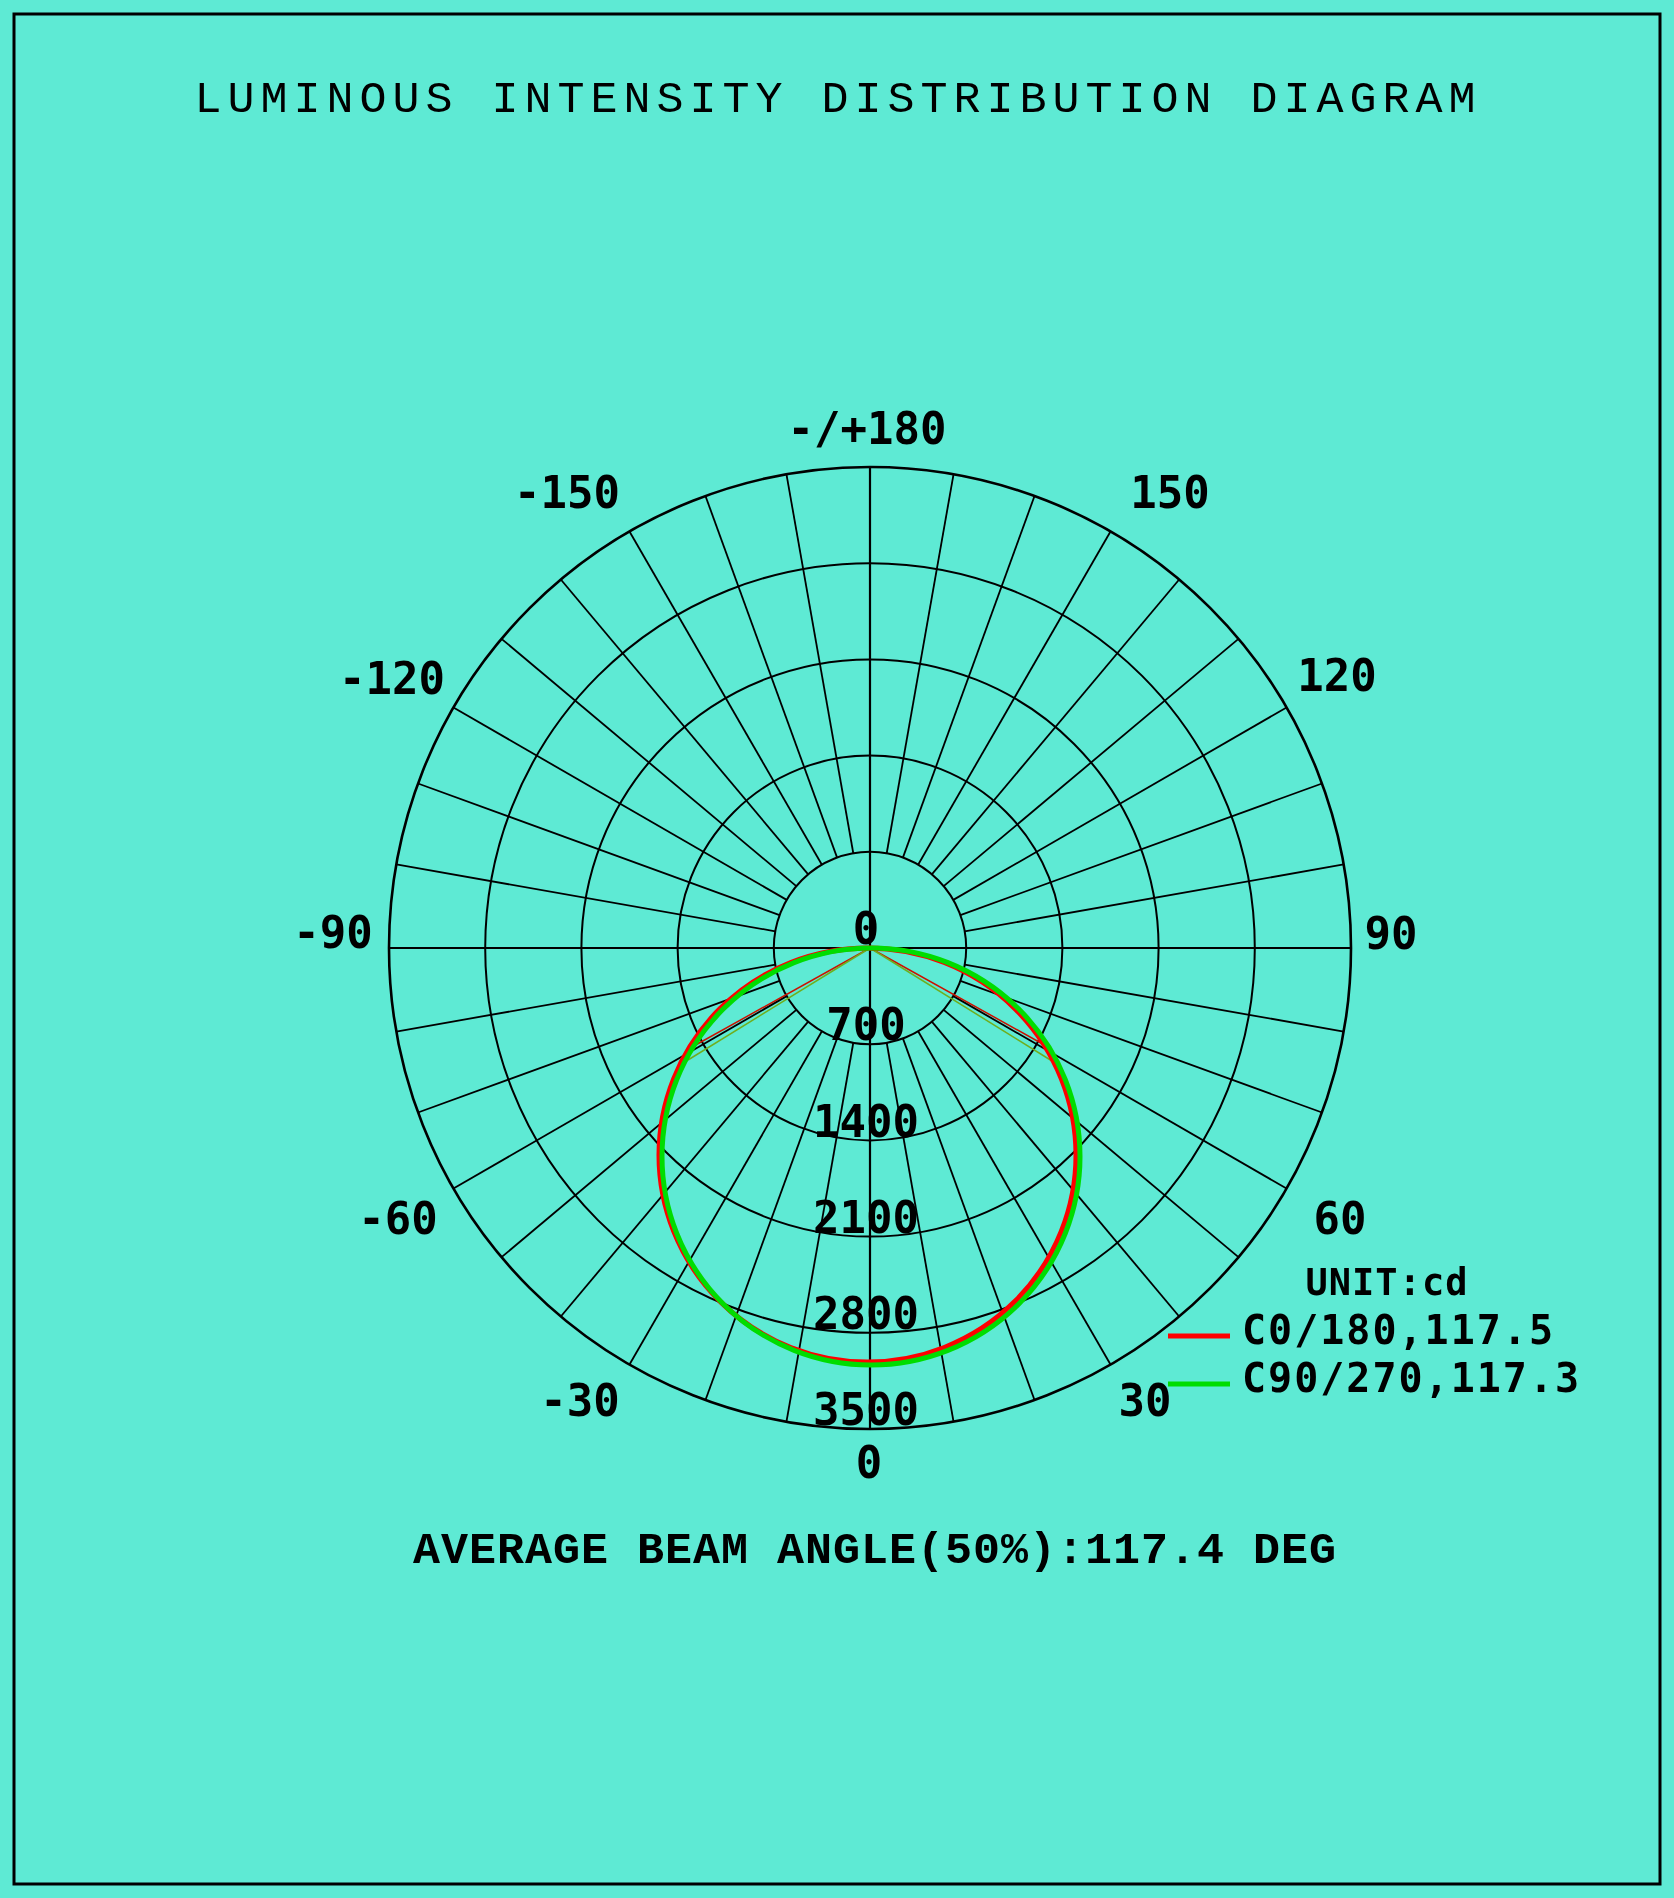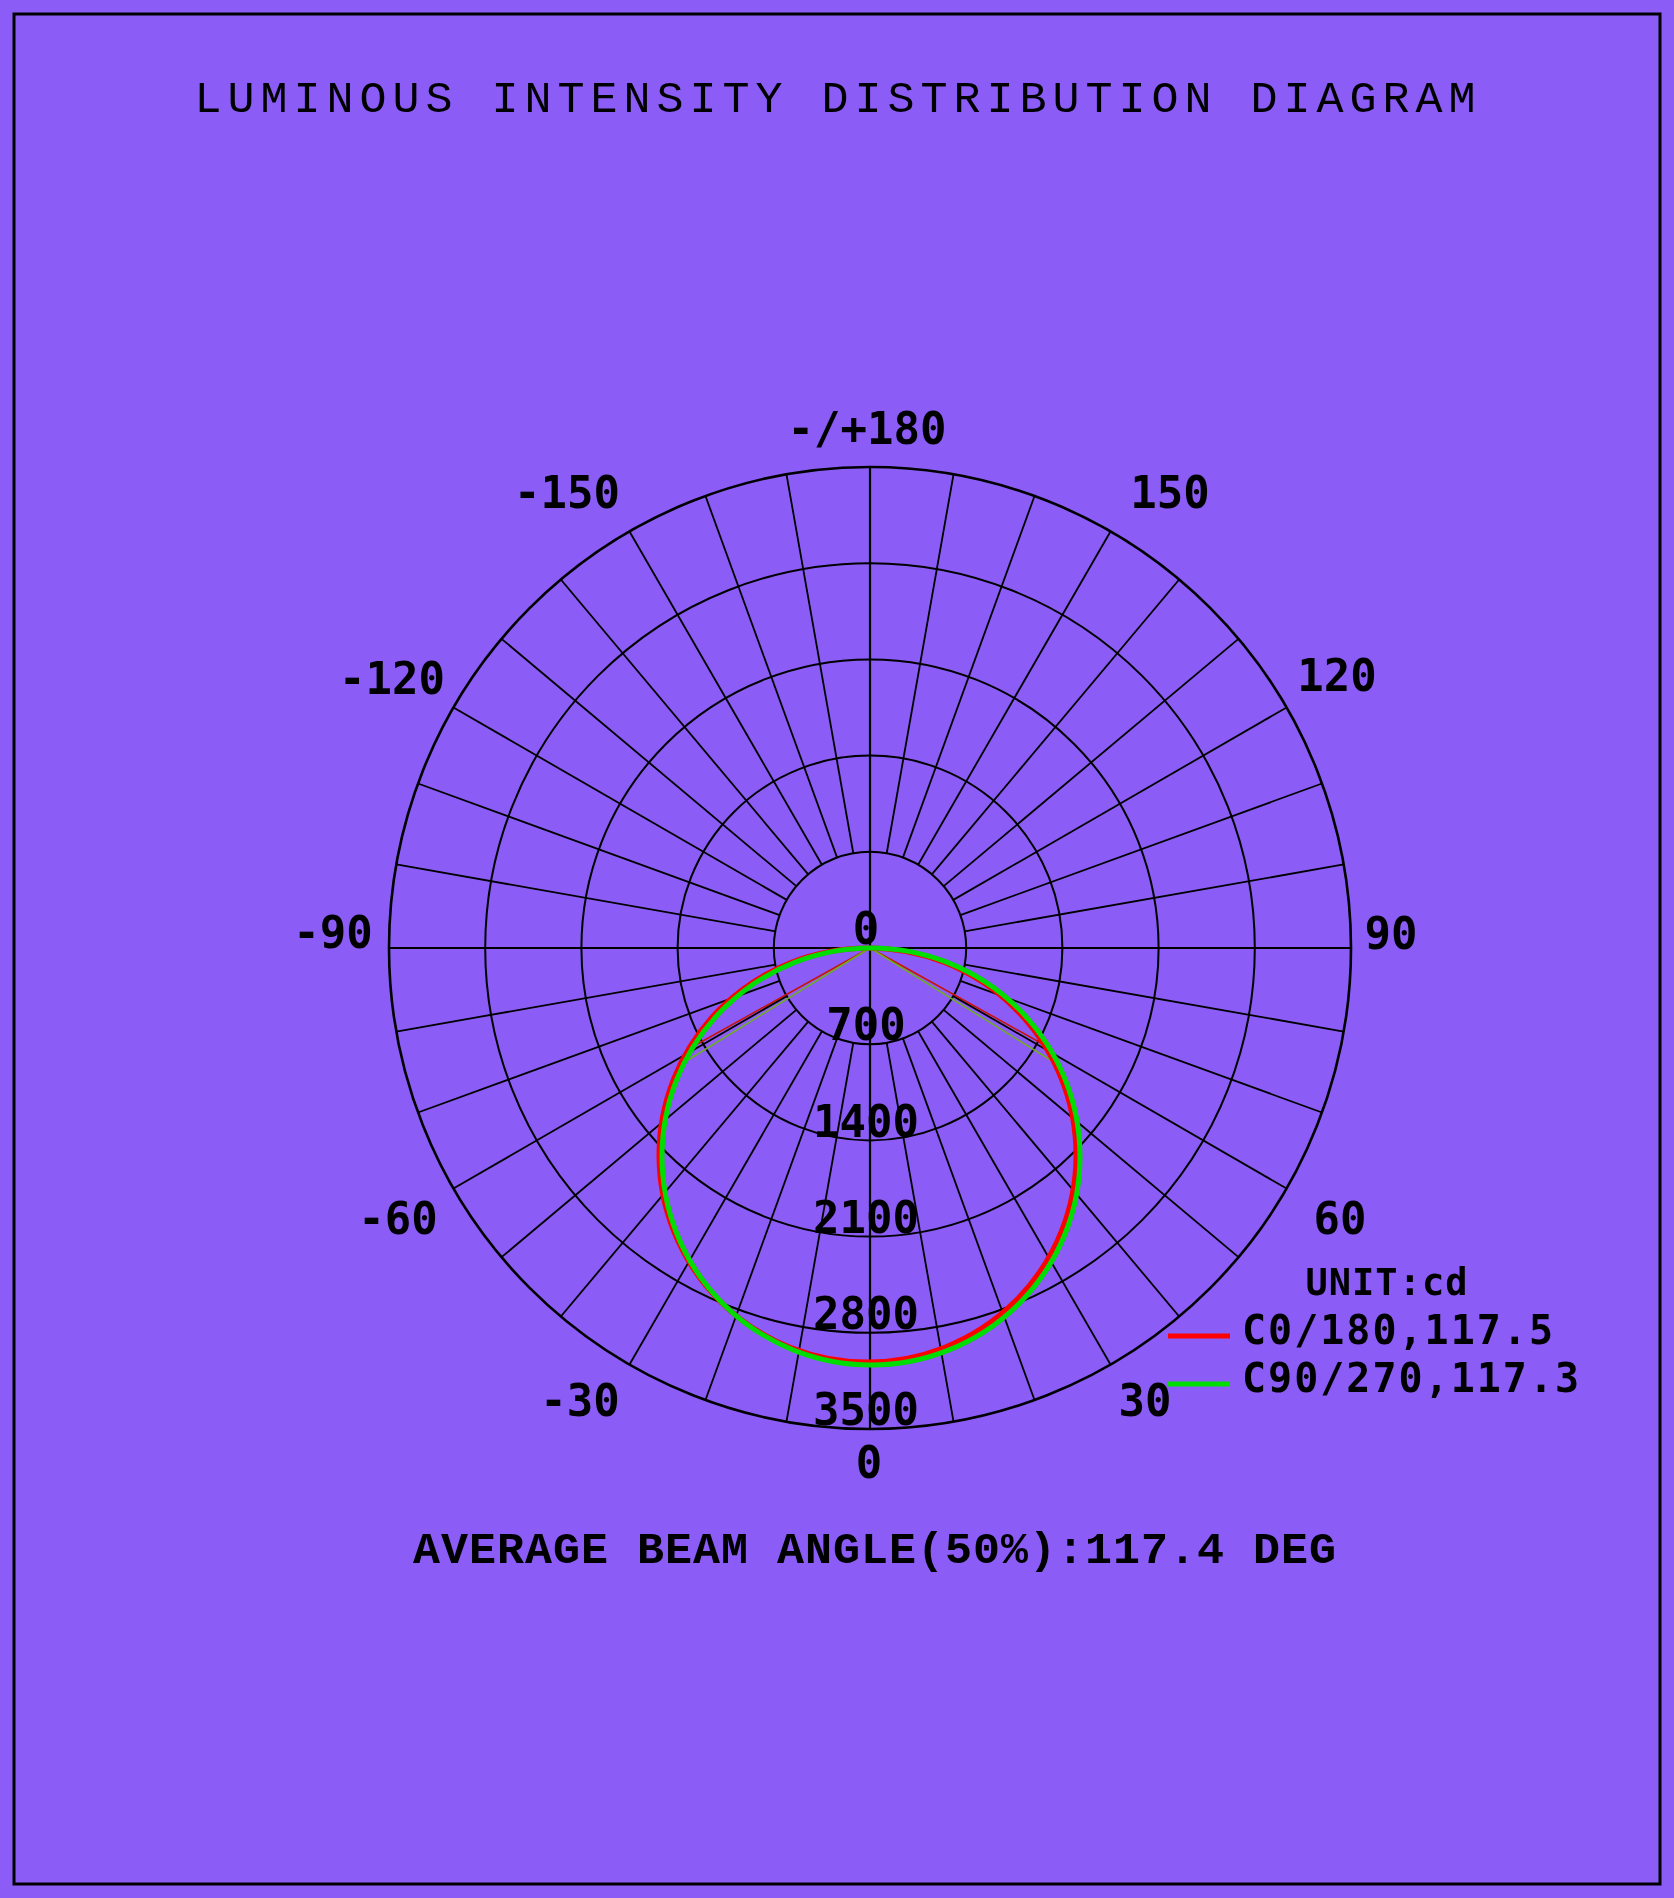--- a/index.html
+++ b/index.html
@@ -1,16 +1,16 @@
 <!DOCTYPE html>
 <html><head>
 <meta charset="utf-8">
 <style>
   html,body{margin:0;padding:0;background:#fff;}
-  #page{position:relative;width:1674px;height:1898px;background:#8b5cf6;overflow:hidden;}
+  #page{position:relative;width:1674px;height:1898px;background:#5eead4;overflow:hidden;}
   svg{position:absolute;left:0;top:0;}
   .t-title{font-family:"Liberation Mono","DejaVu Sans Mono",monospace;font-size:45px;font-weight:500;letter-spacing:6px;fill:#000;}
   .t-angle{font-family:"DejaVu Sans Mono",monospace;font-weight:bold;font-size:44px;fill:#000;}
   .t-ring{font-family:"DejaVu Sans Mono",monospace;font-weight:bold;font-size:44px;fill:#000;}
   .t-legend-title{font-family:"DejaVu Sans Mono",monospace;font-weight:bold;font-size:37px;fill:#000;letter-spacing:1px;}
   .t-legend{font-family:"DejaVu Sans Mono",monospace;font-weight:bold;font-size:40px;fill:#000;letter-spacing:2px;}
   .t-bottom{font-family:"Liberation Mono","DejaVu Sans Mono",monospace;font-weight:bold;font-size:45px;fill:#000;letter-spacing:1px;}
 </style>
 </head>
 <body>

